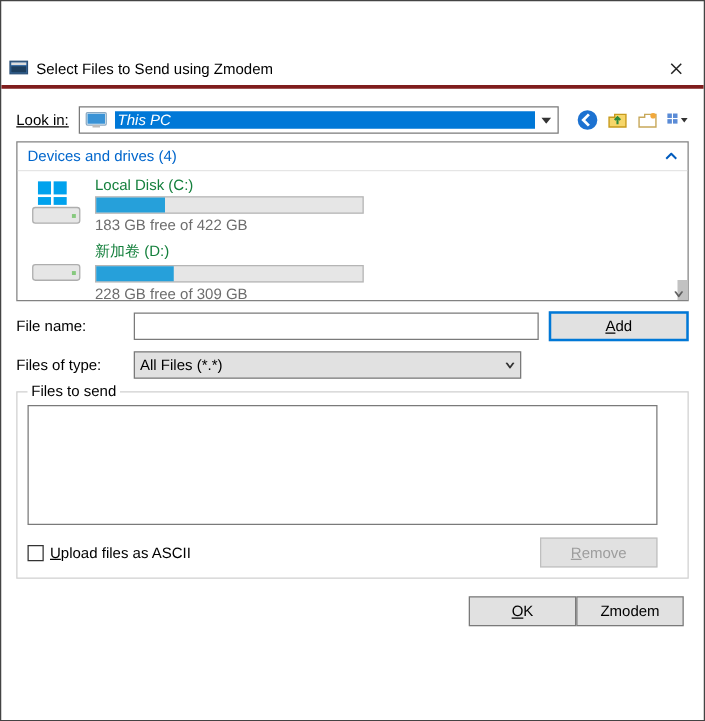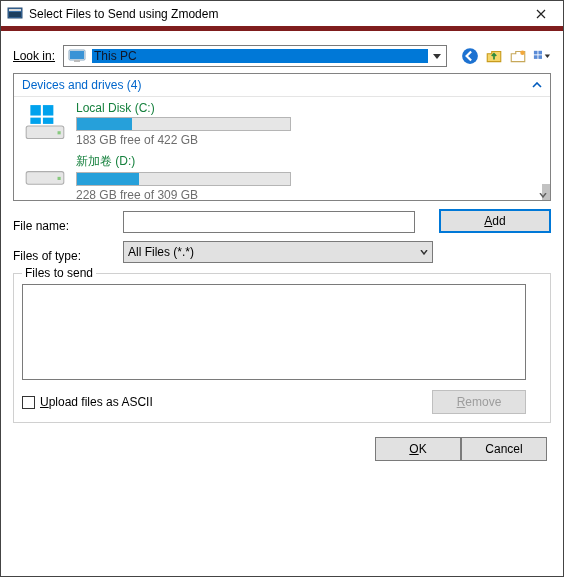--- a/index.html
+++ b/index.html
@@ -1,47 +1,47 @@
 <!DOCTYPE html>
 <html><head>
 <meta charset="utf-8">
 <style>
 * { box-sizing: border-box; margin: 0; padding: 0; font-family: "Segoe UI", Tahoma, sans-serif; font-size: 12px; }
 body { background: #fff; width: 564px; height: 577px; border: 1px solid #444; overflow: hidden; }
 
-.titlebar { height: 30px; display: flex; align-items: center; padding: 0 0 0 6px; border-bottom: 5px solid #7f1d1d; }
+.titlebar { height: 30px; display: flex; align-items: center; padding: 0 0 0 6px; border-bottom: 3px solid #7f1d1d; margin-top: 40px; }
 .titlebar .app-icon { width: 16px; height: 16px; margin-right: 6px; }
 .titlebar .title { flex: 1; font-size: 12px; }
 .titlebar .close { width: 45px; height: 30px; display: flex; align-items: center; justify-content: center; cursor: pointer; }
 .titlebar .close svg { width: 10px; height: 10px; }
 
 .toolbar-row { display: flex; align-items: center; padding: 14px 12px 6px 12px; gap: 6px; }
 .toolbar-row label { font-size: 12px; margin-right: 2px; text-decoration: underline; }
 .lookin-combo { border: 1px solid #7a7a7a; height: 22px; flex: 1; display: flex; align-items: center; background: #fff; position: relative; }
 .lookin-combo .pc-icon { width: 20px; height: 14px; margin: 0 4px; }
-.lookin-combo .sel { background: #0078d7; color: #0f172a; padding: 0 2px; flex: 1; }
+.lookin-combo .sel { background: #0078d7; color: #ffffff; padding: 0 2px; flex: 1; font-style: italic; }
 .lookin-combo .drop { width: 18px; height: 100%; display: flex; align-items: center; justify-content: center; border-left: 0; }
 .tb-icons { display: flex; gap: 6px; align-items: center; margin-left: 8px; }
 .tb-icons .tb-btn { width: 18px; height: 18px; display: flex; align-items: center; justify-content: center; cursor: pointer; }
 
 .browser { margin: 0 12px; border: 1px solid #828282; height: 128px; position: relative; overflow: hidden; background: #fff; }
 .section-header { color: #0066cc; font-size: 13px; padding: 4px 8px; border-bottom: 1px solid #e5e5e5; display: flex; justify-content: space-between; align-items: center; }
 .section-header .chev { color: #005bbd; }
 .drive-list { padding: 4px 0 0 8px; }
 .drive { display: flex; align-items: center; margin-bottom: 6px; }
 .drive-icon { width: 46px; height: 40px; margin-right: 8px; display: flex; align-items: center; justify-content: center; }
 .drive-info { font-size: 13px; }
 .drive-info .name { color: #15803d; margin-bottom: 2px; }
 .drive-info .bar { width: 215px; height: 14px; border: 1px solid #b5b5b5; background: #e6e6e6; position: relative; margin-bottom: 2px; }
 .drive-info .bar .fill { position: absolute; top: 0; left: 0; bottom: 0; background: #26a0da; }
 .drive-info .free { color: #6d6d6d; }
 .scroll-hint { position: absolute; right: 0; top: 110px; width: 8px; height: 20px; background: #c2c2c2; }
 .scroll-chev { position: absolute; right: 3px; bottom: 2px; color: #606060; font-size: 9px; }
 
-.form-row { display: flex; align-items: flex-end; padding: 8px 12px 0 12px; gap: 24px; }
+.form-row { display: flex; align-items: center; padding: 8px 12px 0 12px; gap: 8px; }
 .form-row label { width: 86px; font-size: 12px; }
 .txt-input { border: 1px solid #7a7a7a; height: 22px; padding: 0 4px; background: #fff; }
 .fn-input { flex: 1; }
 .btn { border: 1px solid #7a7a7a; background: #e1e1e1; height: 24px; display: flex; align-items: center; justify-content: center; cursor: pointer; font-size: 12px; padding: 0 8px; }
 .btn.primary { border: 2px solid #0078d7; background: #e1e1e1; }
 .btn.disabled { color: #9d9d9d; border-color: #bfbfbf; }
 .add-btn { width: 112px; }
 .type-combo { flex: 0 0 310px; border: 1px solid #7a7a7a; height: 22px; background: #e1e1e1; display: flex; align-items: center; padding: 0 4px; justify-content: space-between; }
 
 .group { margin: 10px 12px 0 12px; border: 1px solid #d0d0d0; position: relative; padding: 10px 24px 8px 8px; }
@@ -223,15 +223,15 @@
       <span><span></span><span class="underline">R</span><span>emove</span></span>
     </div>
   </div>
 </div>
 
 <div class="dlg-buttons">
   <div class="btn">
     <span><span></span><span class="underline">O</span><span>K</span></span>
   </div>
   <div class="btn">
-    <span>Cancel</span>
+    <span>Zmodem</span>
   </div>
 </div>
 
 </body></html>

